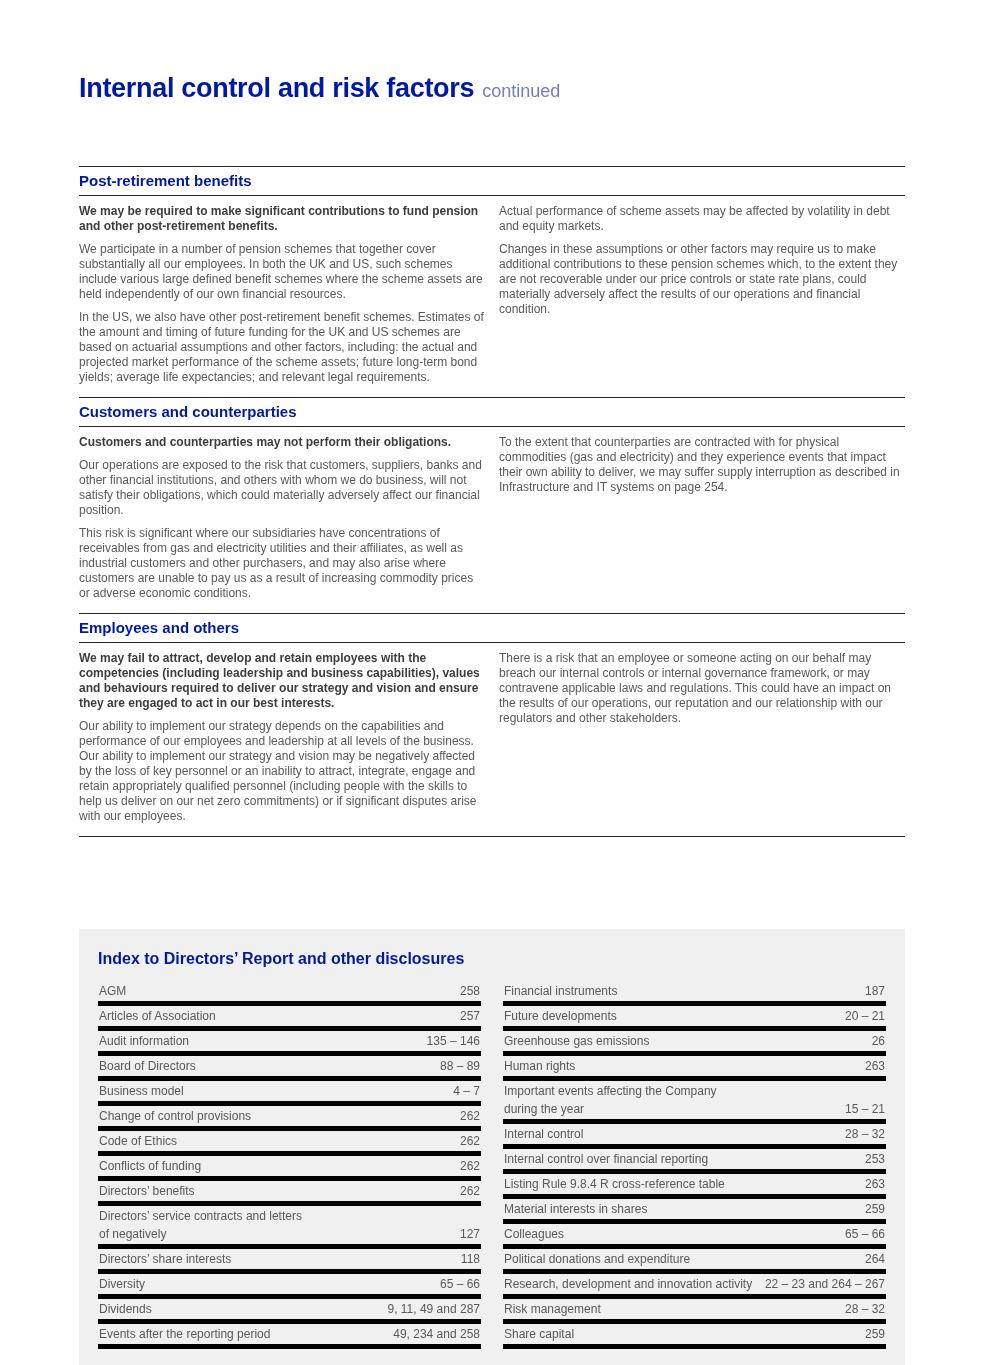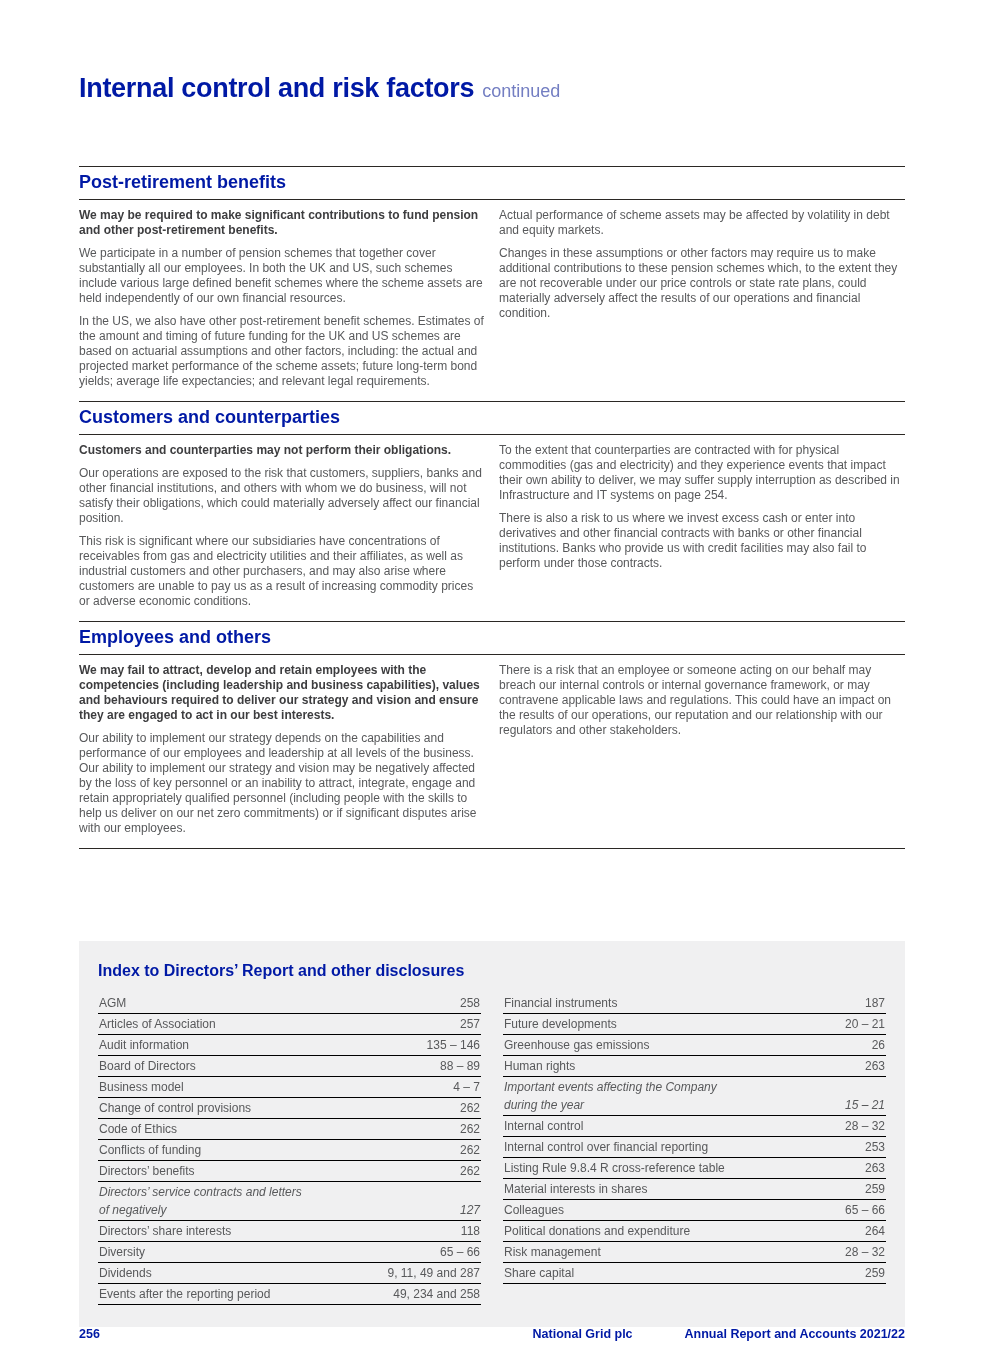--- a/index.html
+++ b/index.html
@@ -2,32 +2,32 @@
 <html><head>
 <meta charset="utf-8">
 <style>
   html,body{margin:0;padding:0;background:#ffffff;}
   body{font-family:"Liberation Sans",sans-serif;}
   .page{width:940px;height:1365px;margin:0 auto;background:#ffffff;padding:55px 57px 45px;box-sizing:border-box;display:flex;flex-direction:column;}
   .doc-title{color:#0019a5;font-size:27px;font-weight:700;letter-spacing:-0.3px;}
   .doc-title .suffix{font-size:18px;font-weight:400;color:#737ec2;margin-left:8px;letter-spacing:0;}
   .sections{margin-top:44px;}
   hr.rule{border:0;border-top:1px solid #2b2824;margin:0;}
-  .section-heading{color:#0019a5;font-size:18px;font-weight:700;padding:5px 0 6px;margin:0;}
+  .section-heading{color:#0019a5;font-size:15px;font-weight:700;padding:5px 0 6px;margin:0;}
   .two-col{display:grid;grid-template-columns:1fr 1fr;column-gap:14px;padding:8px 0 12px;}
   .col p{font-size:12px;line-height:15px;color:#58595b;margin:0 0 8px;}
   .col p:last-child{margin-bottom:0;}
   .col p.lead{font-weight:700;color:#3d3d3f;}
   .index-box{background:#f0f0f1;margin-top:92px;padding:21px 19px 22px;}
   .index-heading{color:#0019a5;font-size:16px;font-weight:700;margin:0 0 13px;}
   .index-grid{display:grid;grid-template-columns:1fr 1fr;column-gap:22px;align-content:start;}
   .index-col{align-self:start;}
-  .index-row{display:flex;justify-content:space-between;align-items:baseline;border-bottom:1px solid #000000;padding:3px 1px;font-size:12px;line-height:14px;color:#58595b;}
+  .index-row{display:flex;justify-content:space-between;align-items:baseline;border-bottom:5px solid #000000;padding:3px 1px;font-size:12px;line-height:14px;color:#58595b;}
   .index-row .pg{white-space:nowrap;padding-left:8px;text-align:right;}
-  .index-row.two-line{display:block;font-style:italic;}
+  .index-row.two-line{display:block;}
   .index-row.two-line .line2{display:flex;justify-content:space-between;align-items:center;padding-top:4px;}
   .footer{margin-top:auto;display:flex;justify-content:space-between;align-items:baseline;font-size:12.5px;font-weight:700;color:#0019a5;}
   .footer-right{display:flex;gap:52px;}
 </style>
 </head>
 <body>
 
 <div class="page">
 
   <h1 class="doc-title">
@@ -58,21 +58,20 @@
       <h2 class="section-heading">Customers and counterparties</h2>
       <hr class="rule">
       <div class="two-col">
         <div class="col">
           <p class="lead">Customers and counterparties may not perform their obligations.</p>
           <p>Our operations are exposed to the risk that customers, suppliers, banks and other financial institutions, and others with whom we do business, will not satisfy their obligations, which could materially adversely affect our financial position.</p>
           <p>This risk is significant where our subsidiaries have concentrations of receivables from gas and electricity utilities and their affiliates, as well as industrial customers and other purchasers, and may also arise where customers are unable to pay us as a result of increasing commodity prices or adverse economic conditions.</p>
         </div>
         <div class="col">
           <p>To the extent that counterparties are contracted with for physical commodities (gas and electricity) and they experience events that impact their own ability to deliver, we may suffer supply interruption as described in Infrastructure and IT systems on page 254.</p>
-          <p>There is also a risk to us where we invest excess cash or enter into derivatives and other financial contracts with banks or other financial institutions. Banks who provide us with credit facilities may also fail to perform under those contracts.</p>
         </div>
       </div>
     </section>
 
     <section>
       <hr class="rule">
       <h2 class="section-heading">Employees and others</h2>
       <hr class="rule">
       <div class="two-col">
         <div class="col">
@@ -194,20 +193,24 @@
             <span>Material interests in shares</span>
             <span class="pg">259</span>
           </div>
         <div class="index-row">
             <span>Colleagues</span>
             <span class="pg">65 – 66</span>
           </div>
         <div class="index-row">
             <span>Political donations and expenditure</span>
             <span class="pg">264</span>
+          </div>
+        <div class="index-row">
+            <span>Research, development and innovation activity</span>
+            <span class="pg">22 – 23 and 264 – 267</span>
           </div>
         <div class="index-row">
             <span>Risk management</span>
             <span class="pg">28 – 32</span>
           </div>
         <div class="index-row">
             <span>Share capital</span>
             <span class="pg">259</span>
           </div>
       </div>

